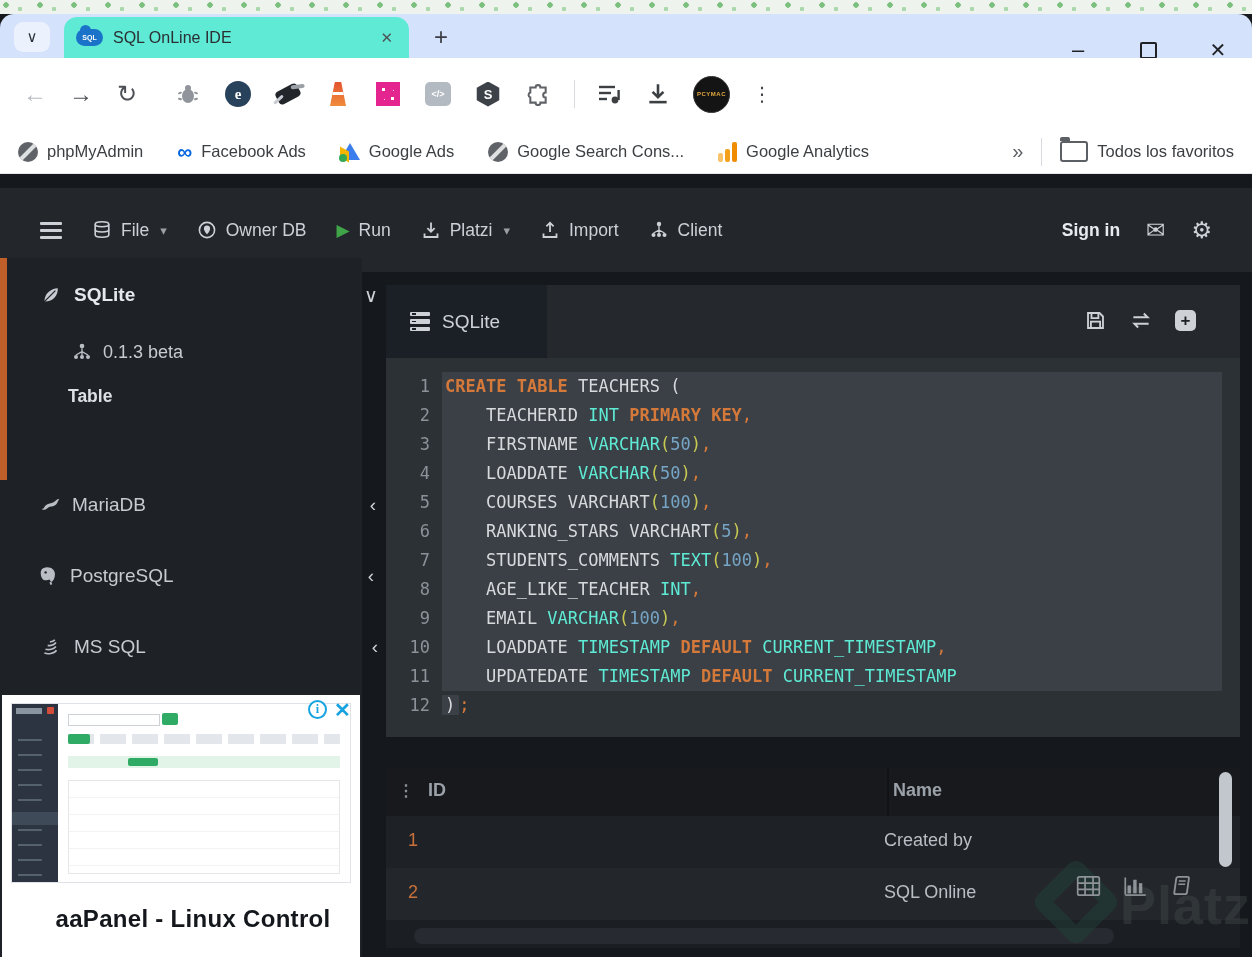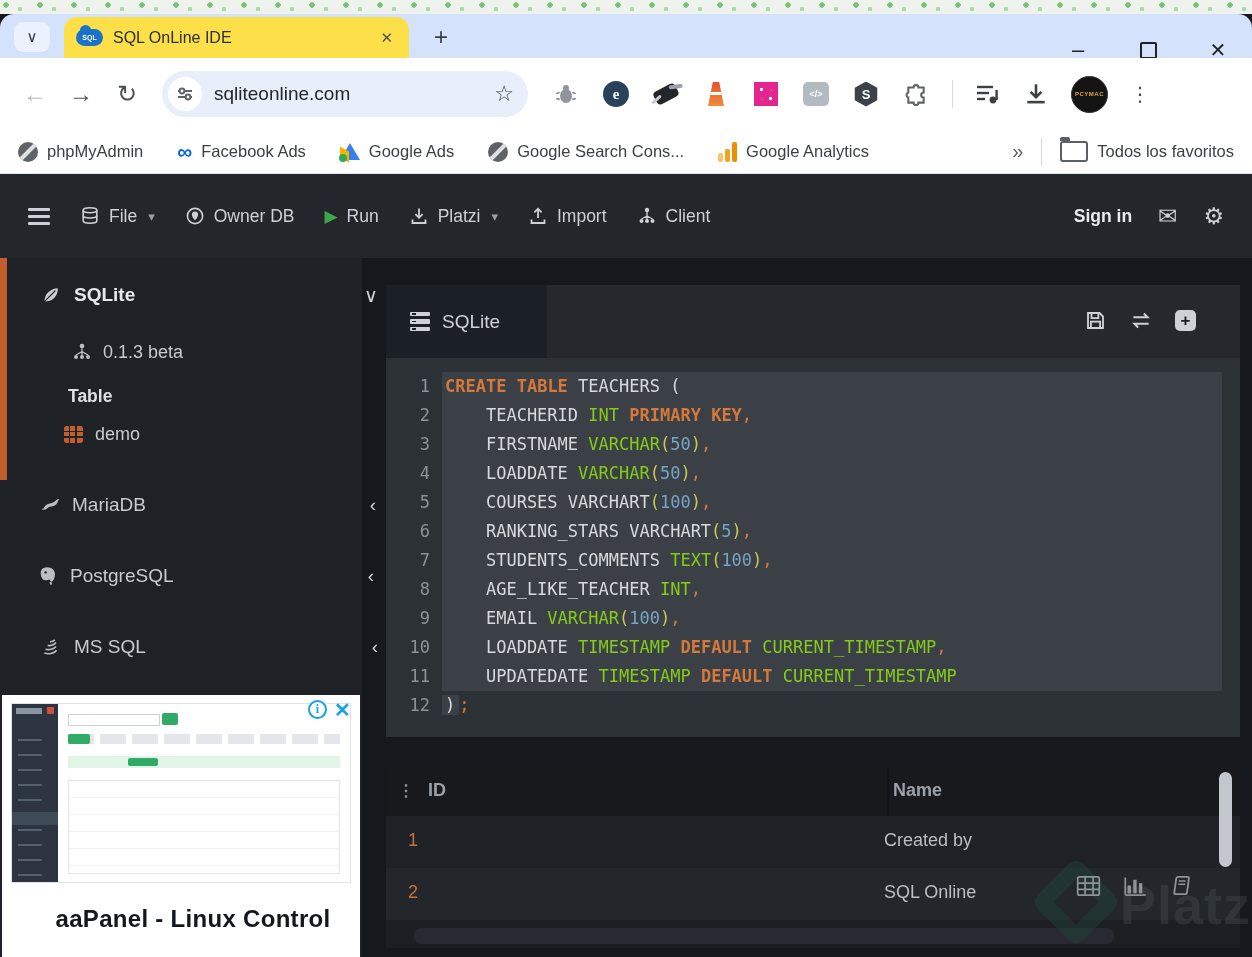--- a/index.html
+++ b/index.html
@@ -10,21 +10,21 @@
   
   .desktop{left:0;top:0;width:1252px;height:14px;background:#eef3ee;
     background-image:radial-gradient(circle at 6px 5px,#7cc07d 2.5px,transparent 3px),
                      radial-gradient(circle at 20px 9px,#a9d8aa 2px,transparent 2.5px);
     background-size:34px 14px;}
 
   
   .tabbar{left:0;top:14px;width:1252px;height:44px;background:#d5e2fb;border-radius:14px 14px 0 0;}
   .tabsearch{left:14px;top:8px;width:36px;height:30px;border-radius:9px;background:rgba(255,255,255,.55);
     color:#30343a;font-size:15px;display:flex;align-items:center;justify-content:center;}
-  .tab{left:64px;top:3px;width:345px;height:41px;background:#fde047;border-radius:13px 13px 0 0;
+  .tab{left:64px;top:3px;width:345px;height:41px;background:#5eead4;border-radius:13px 13px 0 0;
     display:flex;align-items:center;padding:0 12px;box-sizing:border-box;}
   .favicon{width:27px;height:17px;background:#1a73c9;border-radius:9px;position:relative;flex:none;
     display:flex;align-items:center;justify-content:center;color:#fff;font-size:7px;font-weight:bold;}
   .favicon:before{content:"";position:absolute;left:4px;top:-4px;width:11px;height:11px;border-radius:50%;background:#1a73c9;}
   .favicon span{position:relative;z-index:1;}
   .tabtitle{margin-left:10px;font-size:16px;color:#2b2e33;flex:1;white-space:nowrap;overflow:hidden;}
   .tabclose{font-size:15px;color:#505459;padding:2px 4px;}
   .newtab{left:426px;top:8px;font-size:24px;color:#3a3e44;width:30px;height:30px;display:flex;align-items:center;justify-content:center;}
   .wctl{top:14px;height:44px;display:flex;align-items:center;justify-content:center;color:#1f2125;}
   .wmin{left:1058px;width:40px;font-size:22px;}
@@ -77,22 +77,22 @@
   .ga{display:flex;align-items:flex-end;gap:2px;height:20px;}
   .ga i{width:5px;background:#f3a11b;border-radius:2px;}
   .ga i:nth-child(1){height:9px;background:#f8c36b;}
   .ga i:nth-child(2){height:13px;background:#f3a11b;}
   .ga i:nth-child(3){height:20px;background:#ef8c00;}
   .bm-right{margin-left:auto;display:flex;align-items:center;gap:18px;}
   .folder{width:24px;height:17px;border:2px solid #5c6065;border-radius:3px;position:relative;}
   .folder:before{content:"";position:absolute;left:-2px;top:-6px;width:10px;height:4px;background:#5c6065;border-radius:2px 2px 0 0;}
 
   
-  .appbar{left:0;top:174px;width:1252px;height:84px;background:#23272c;display:flex;align-items:center;
-    padding:0 28px;box-sizing:border-box;gap:30px;color:#ccd1d7;font-size:17.5px;}
+  .appbar{left:0;top:188px;width:1252px;height:84px;background:#23272c;display:flex;align-items:center;
+    padding:0 40px;box-sizing:border-box;gap:30px;color:#ccd1d7;font-size:17.5px;}
   .ham{display:flex;flex-direction:column;gap:4px;}
   .ham i{width:22px;height:3px;background:#ccd1d7;border-radius:1px;}
   .mi{display:flex;align-items:center;gap:9px;white-space:nowrap;}
   .caret{font-size:13px;color:#9aa0a6;margin-left:2px;}
   .play{color:#3fa548;font-size:17px;}
   .appbar-right{margin-left:auto;display:flex;align-items:center;gap:26px;}
   .signin{font-weight:bold;color:#e8ebee;}
   .env{font-size:23px;color:#ccd1d7;}
   .gear{font-size:23px;color:#ccd1d7;}
 
@@ -142,21 +142,21 @@
   .listic i:before{content:"";position:absolute;left:2px;top:1.5px;width:4px;height:1.5px;background:#1b2026;}
   .etools{position:absolute;right:44px;top:24px;display:flex;gap:22px;align-items:center;}
   .plusbox{width:21px;height:21px;background:#ced2d7;border-radius:5px;color:#1b2026;font-size:17px;font-weight:bold;
     display:flex;align-items:center;justify-content:center;}
   .ebody{position:absolute;left:0;top:73px;width:100%;height:379px;background:#2c3136;padding-top:14px;box-sizing:border-box;}
   .code-line{display:flex;height:29px;line-height:29px;font-family:"DejaVu Sans Mono",monospace;font-size:17px;}
   .gutter{flex:none;width:44px;padding-right:12px;text-align:right;color:#8b9299;}
   .lbody{flex:1;white-space:pre;margin-right:18px;padding-left:3px;}
   .lbody.hl{background:#3b4046;}
   .t-kw{color:#d5793a;font-weight:bold;}
-  .t-kw2{color:#84cc16;}
+  .t-kw2{color:#5eead4;}
   .t-id{color:#d7dadd;}
   .t-num{color:#76a4c4;}
   .t-brk{color:#c8c952;}
   .t-pun{color:#d5793a;}
   .t-idh{color:#d7dadd;background:#3b4046;padding:0 4px 0 3px;margin-left:-3px;}
 
   
   .results{left:386px;top:768px;width:854px;height:180px;background:#1b1e23;}
   .rhead{position:absolute;left:0;top:0;width:100%;height:48px;background:#17191d;color:#9ba1a8;font-weight:bold;font-size:18px;}
   .dragdots{position:absolute;left:12px;top:13px;color:#8a9096;font-size:16px;line-height:1.3;}
@@ -202,34 +202,20 @@
     <div class="abs wctl wmax">
         <i></i>
       </div>
     <div class="abs wctl wclose">✕</div>
   </div>
 
   <div class="abs toolbar">
     <div class="navbtn nav-back">←</div>
     <div class="navbtn nav-fwd">→</div>
     <div class="navbtn nav-reload">↻</div>
-    <div class="omnibox">
-      <div class="tune">
-        <svg width="18" height="18" viewBox="0 0 18 18">
-            <g stroke="#5f6368" stroke-width="2" fill="#fff">
-          <line x1="2" y1="6" x2="16" y2="6"></line>
-              <circle cx="6" cy="6" r="2.4"></circle>
-          <line x1="2" y1="12" x2="16" y2="12"></line>
-              <circle cx="12" cy="12" r="2.4"></circle>
-            </g>
-          </svg>
-      </div>
-      <div class="url">sqliteonline.com</div>
-      <div class="star">☆</div>
-    </div>
     <div class="extrow">
       <div class="ext">
         <svg width="24" height="24" viewBox="0 0 24 24">
             <g fill="#8f959b">
           <ellipse cx="12" cy="14" rx="6" ry="7"></ellipse>
               <circle cx="12" cy="6" r="3"></circle>
           <rect x="2" y="10" width="4" height="2" rx="1" transform="rotate(-20 4 11)"></rect>
           <rect x="18" y="10" width="4" height="2" rx="1" transform="rotate(20 20 11)"></rect>
           <rect x="2" y="16" width="4" height="2" rx="1" transform="rotate(15 4 17)"></rect>
           <rect x="18" y="16" width="4" height="2" rx="1" transform="rotate(-15 20 17)"></rect>
@@ -413,25 +399,20 @@
           <path d="M9 5.7v3M9 8.7l-5.4 3M9 8.7v4.8M9 8.7l5.4 3"></path>
         </g>
       </svg>
     <span>0.1.3 beta</span>
   </div>
 
   <div class="srow" style="top:380px;height:32px;padding-left:68px;">
     <span style="font-size:17.5px;font-weight:bold;color:#dde1e5;">Table</span>
   </div>
 
-  <div class="srow" style="top:416px;height:36px;padding-left:64px;font-size:18px;">
-    <span class="demo-grid" style="margin-right:12px;"></span>
-    <span>demo</span>
-    <span class="chev">‹</span>
-  </div>
 
   <div class="srow" style="top:486px;height:38px;padding-left:38px;">
     <svg width="24" height="22" viewBox="0 0 22 20" style="margin-right:10px;">
       <path d="M19.5 4.5c-2.2-.3-3.2 1.8-5.2 2.9s-5.3 1-7.4 3c-1.2 1.1-1.2 3.1-3.4 3.2 1.1 1.2 3.3 1 4.5-.1s2.1-2.2 4.2-2.2 4.3-1.1 5.4-3.2c.8-1.5 1-2.4 1.9-3.6z" fill="#b9bec4"></path>
       </svg>
     <span class="eng-label">MariaDB</span>
     <span class="chev">‹</span>
   </div>
 
   <div class="srow" style="top:557px;height:38px;padding-left:36px;">

